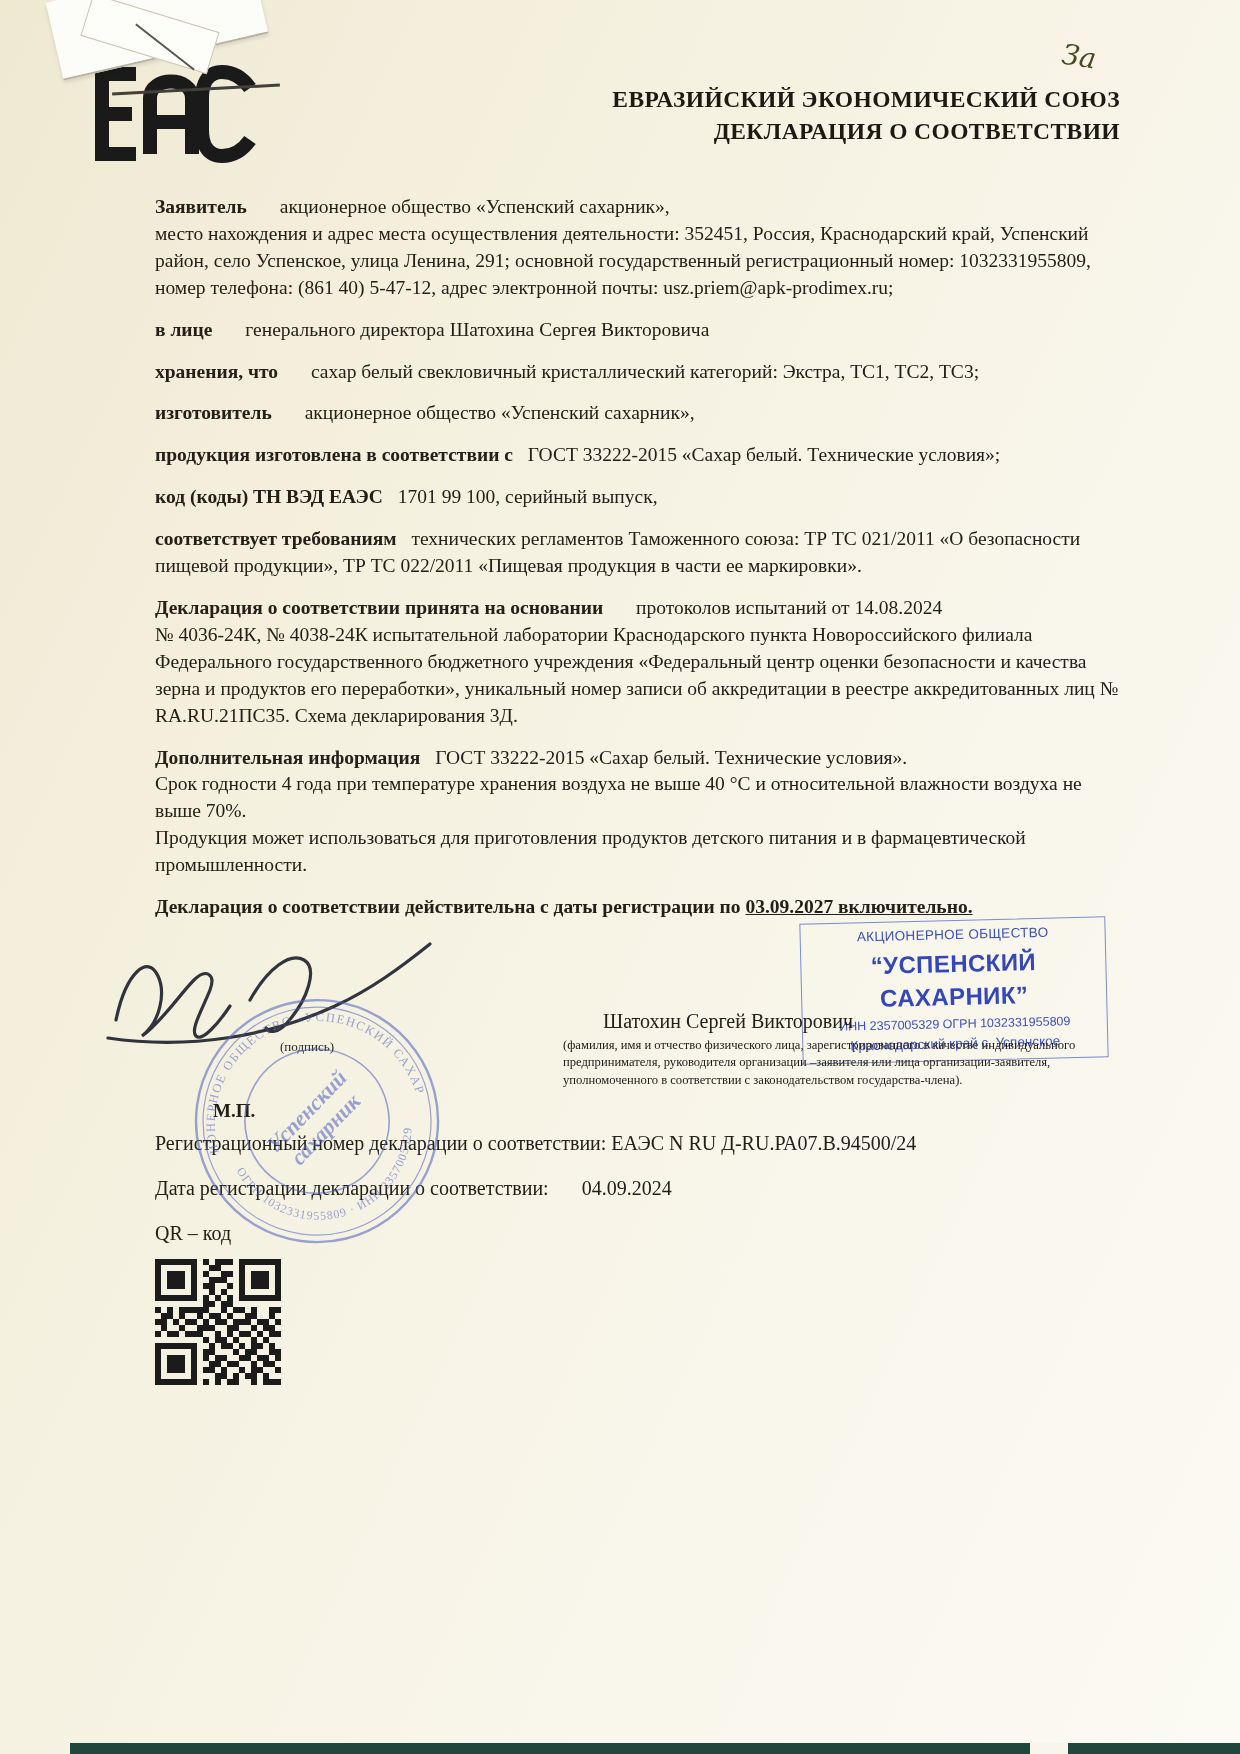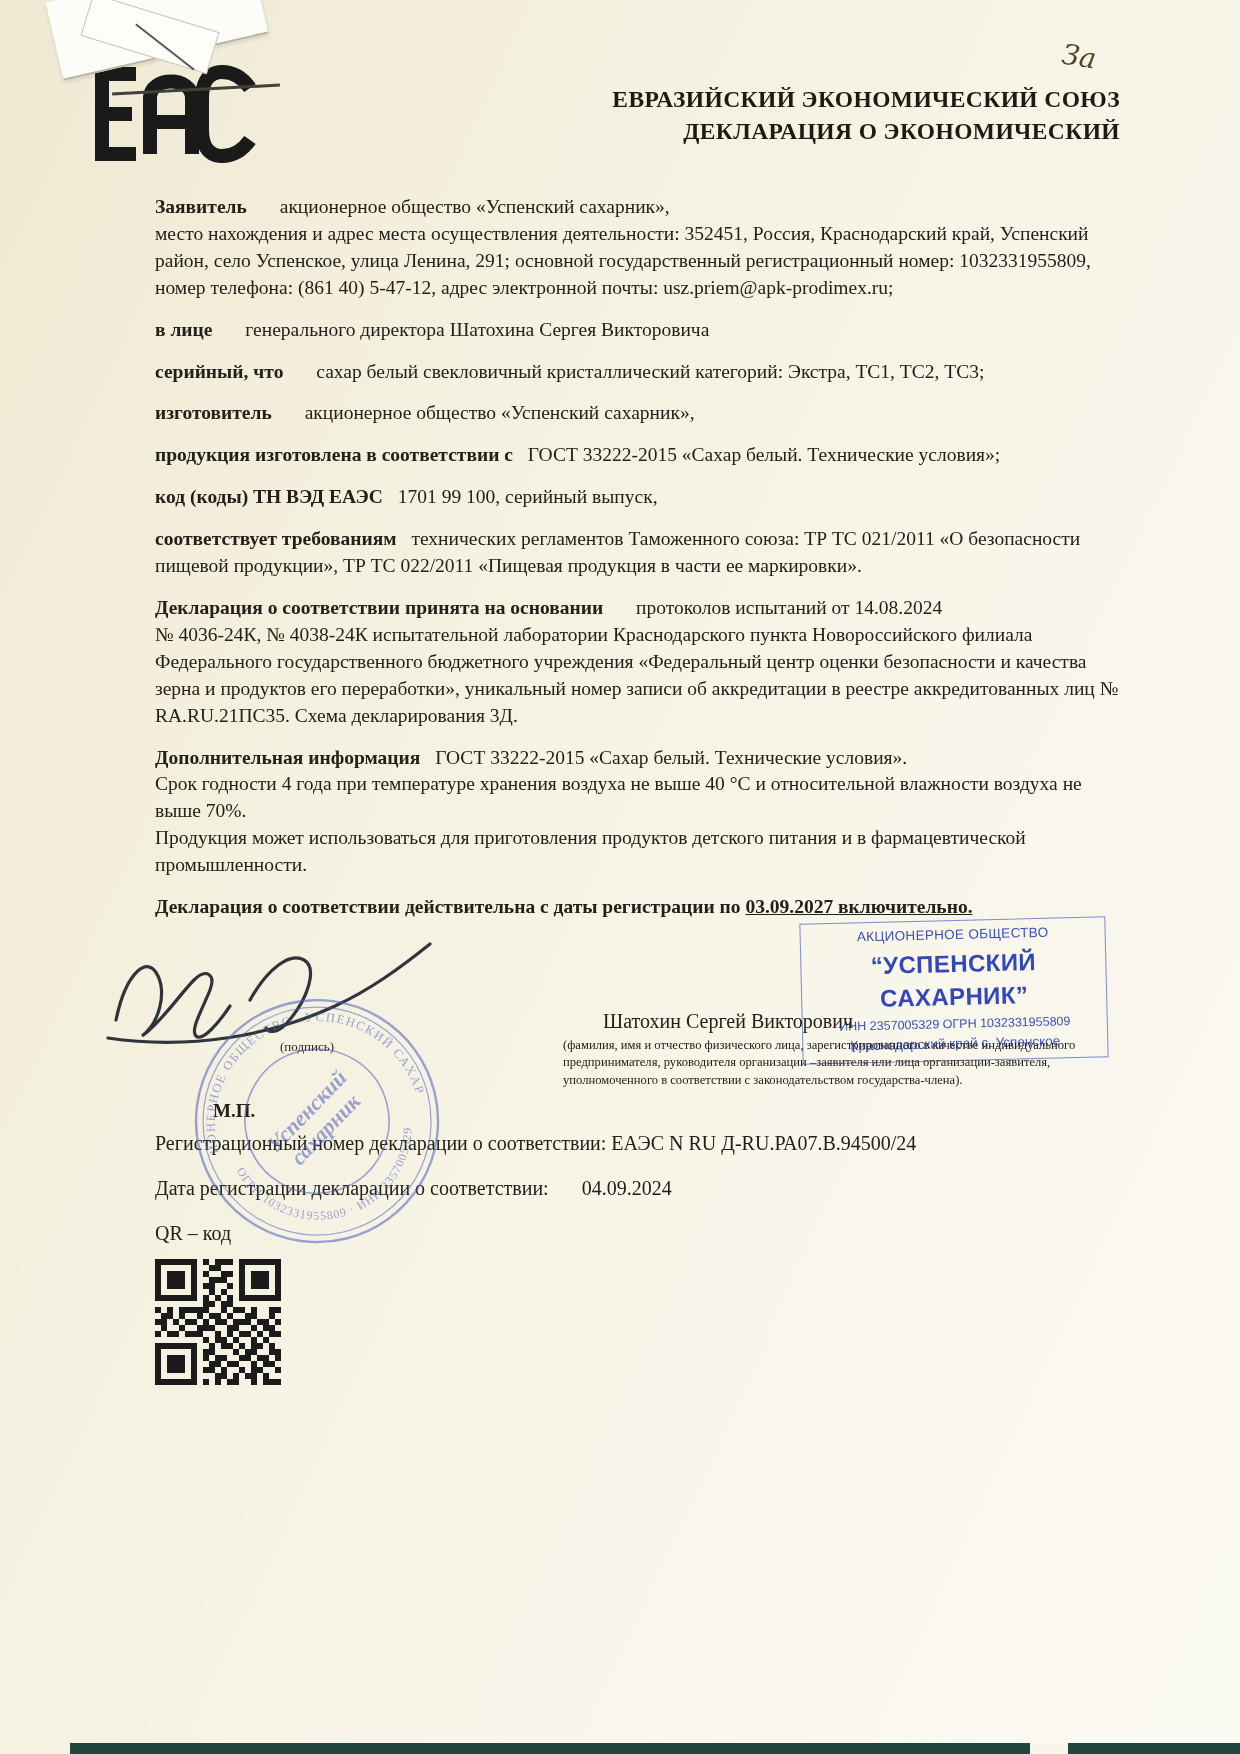--- a/index.html
+++ b/index.html
@@ -73,39 +73,39 @@
       <svg width="168" height="100" viewBox="0 0 168 100">
         <g stroke="#1a1a1a" stroke-width="14" fill="none">
           <path d="M48,10 H14 V90 H48 M14,50 H44"></path>
           <path d="M62,90 V34 C62,12 104,12 104,34 V90 M62,58 H104"></path>
           <path d="M162,24 C152,10 140,8 134,8 C118,8 114,22 114,34 V66 C114,78 118,92 134,92 C140,92 152,90 162,76"></path>
         </g>
       </svg>
     </div>
     <div class="titles">
       <div>ЕВРАЗИЙСКИЙ ЭКОНОМИЧЕСКИЙ СОЮЗ</div>
-      <div>ДЕКЛАРАЦИЯ О ЭКОНОМИЧЕСКИЙ</div>
+      <div>ДЕКЛАРАЦИЯ О СООТВЕТСТВИИ</div>
     </div>
   </div>
 
   <div class="content">
 
     <p>
       <b class="lead">Заявитель</b>
       <span>акционерное общество «Успенский сахарник»,</span><br>
       <span>место нахождения и адрес места осуществления деятельности: 352451, Россия, Краснодарский край, Успенский район, село Успенское, улица Ленина, 291; основной государственный регистрационный номер: 1032331955809, номер телефона: (861 40) 5-47-12, адрес электронной почты: usz.priem@apk-prodimex.ru;</span>
     </p>
 
     <p>
       <b class="lead">в лице</b>
       <span>генерального директора Шатохина Сергея Викторовича</span>
     </p>
 
     <p>
-      <b class="lead">серийный, что</b>
+      <b class="lead">хранения, что</b>
       <span>сахар белый свекловичный кристаллический категорий: Экстра, ТС1, ТС2, ТС3;</span>
     </p>
 
     <p>
       <b class="lead">изготовитель</b>
       <span>акционерное общество «Успенский сахарник»,</span><br>
     </p>
 
     <p>
       <b class="lead tight">продукция изготовлена в соответствии с</b>

